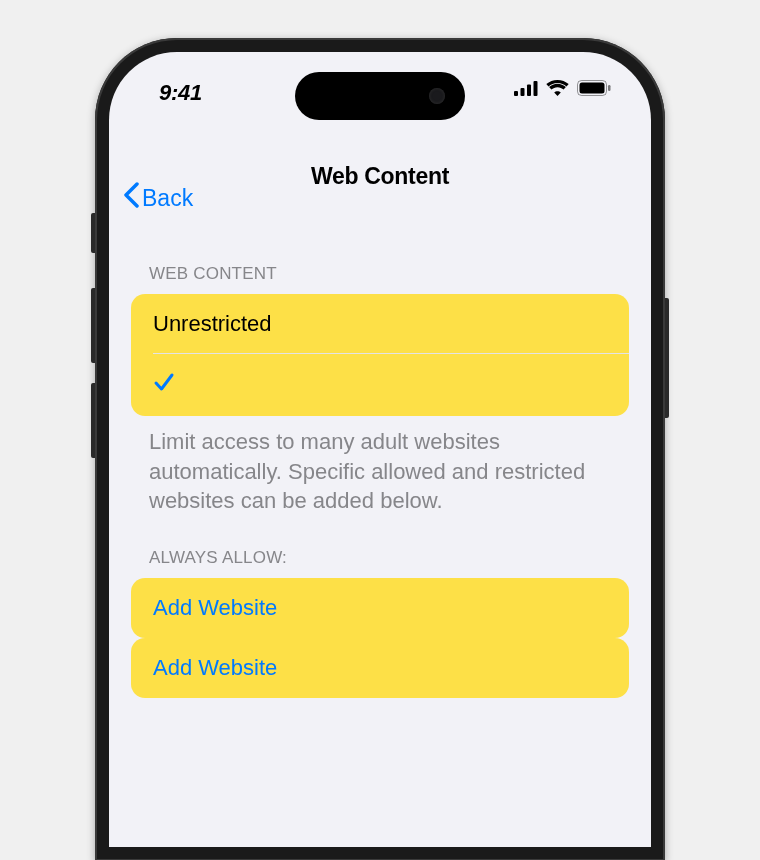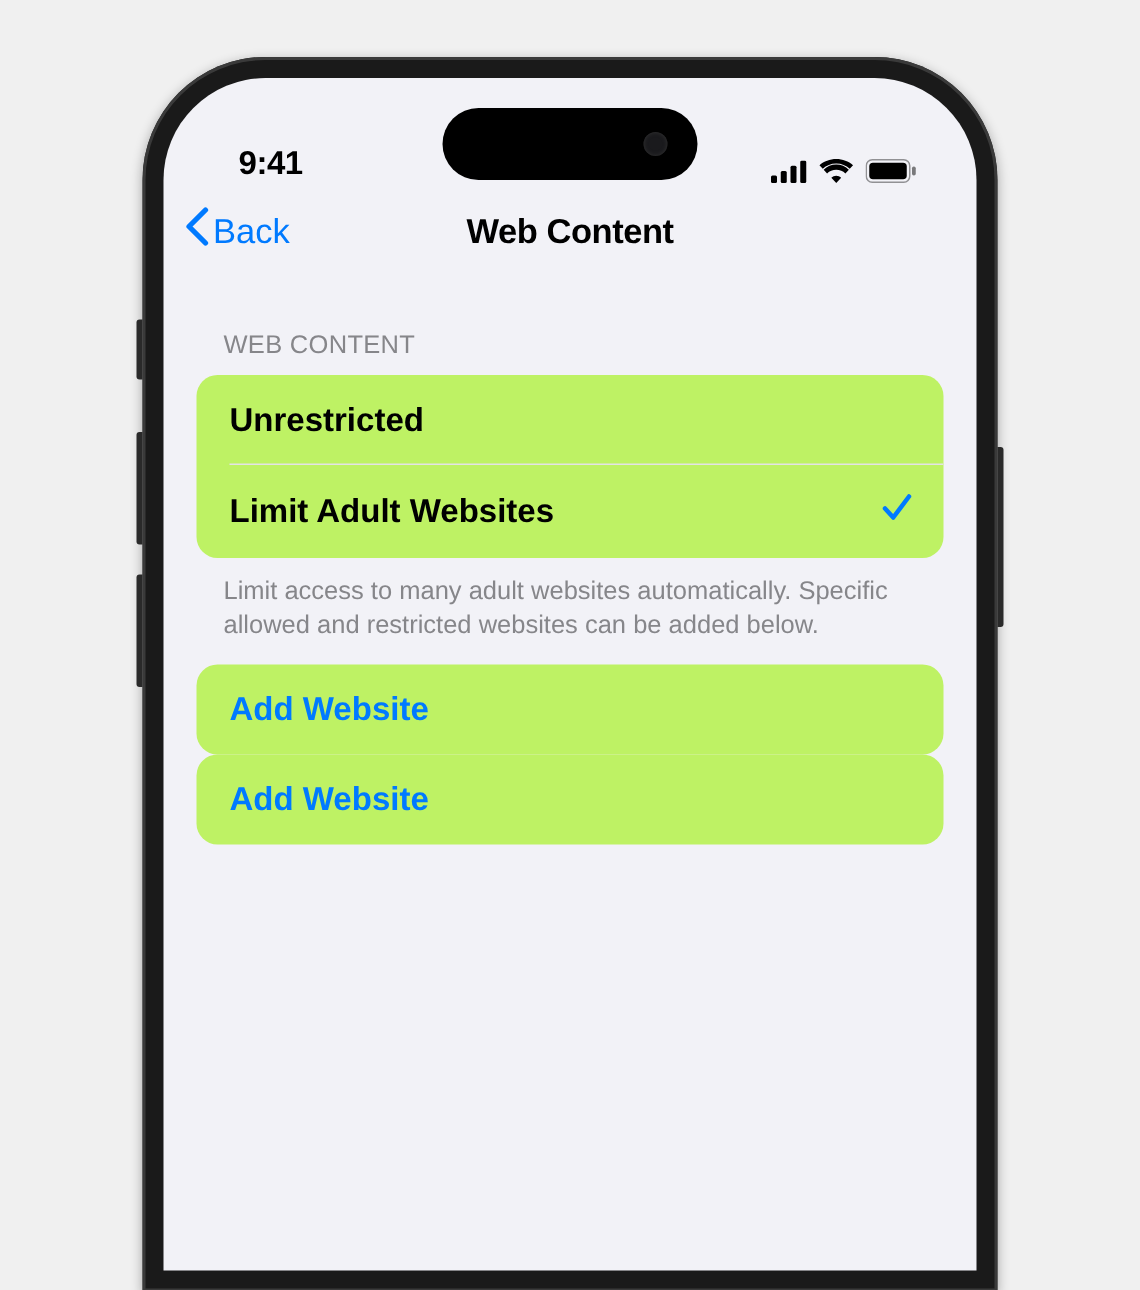--- a/index.html
+++ b/index.html
@@ -98,23 +98,24 @@
       width: 16px;
       height: 16px;
       background: #1a1a1d;
       border-radius: 50%;
       box-shadow: inset 0 0 3px #333;
     }
     
     .status-bar {
       display: flex;
       justify-content: space-between;
-      align-items: flex-end;
+      align-items: flex-start;
       padding: 28px 40px 0 50px;
       height: 70px;
+      font-style: italic;
     }
     
     .status-time {
       font-size: 22px;
       font-weight: 600;
       color: #000;
       letter-spacing: -0.3px;
     }
     
     .status-icons {
@@ -135,20 +136,21 @@
     }
     
     .back-button {
       display: flex;
       align-items: center;
       color: #007aff;
       font-size: 23px;
       font-weight: 400;
       cursor: pointer;
       z-index: 2;
+      margin-top: 44px;
     }
     
     .back-chevron {
       margin-right: 2px;
     }
     
     .nav-title {
       position: absolute;
       left: 0;
       right: 0;
@@ -166,24 +168,23 @@
     .section-header {
       font-size: 17px;
       font-weight: 400;
       color: #86868a;
       letter-spacing: 0.2px;
       padding: 18px 18px 10px 18px;
       text-transform: uppercase;
     }
     
     .list-group {
-      background: #bef264;
+      background: #fde047;
       border-radius: 14px;
       overflow: hidden;
-      font-weight: bold;
     }
     
     .list-item {
       display: flex;
       align-items: center;
       justify-content: space-between;
       padding: 17px 20px 17px 22px;
       font-size: 22px;
       color: #000;
       cursor: pointer;
@@ -203,21 +204,21 @@
       right: 0;
       height: 1px;
       background: #e3e3e6;
     }
     
     .checkmark {
       color: #007aff;
     }
     
     .section-footer {
-      font-size: 17px;
+      font-size: 22px;
       font-weight: 400;
       color: #86868a;
       line-height: 1.35;
       padding: 11px 18px 14px 18px;
     }
   </style>
 </head>
 <body>
 
 <div class="outer-container">
@@ -280,31 +281,31 @@
 
       <div class="content">
 
         <div class="section-header">WEB CONTENT</div>
 
         <div class="list-group">
           <div class="list-item">
             <span>Unrestricted</span>
           </div>
           <div class="list-item">
-            <span>Limit Adult Websites</span>
             <span class="checkmark">
               <svg width="22" height="22" viewBox="0 0 22 22">
                 <path d="M3 12 L8.5 18 L19 4" stroke="#007aff" stroke-width="3" fill="none" stroke-linecap="round" stroke-linejoin="round"></path>
               </svg>
             </span>
           </div>
         </div>
 
         <div class="section-footer">Limit access to many adult websites automatically. Specific allowed and restricted websites can be added below.</div>
 
+        <div class="section-header">ALWAYS ALLOW:</div>
 
         <div class="list-group">
           <div class="list-item action">
             <span>Add Website</span>
           </div>
         </div>
 
 
         <div class="list-group">
           <div class="list-item action">

